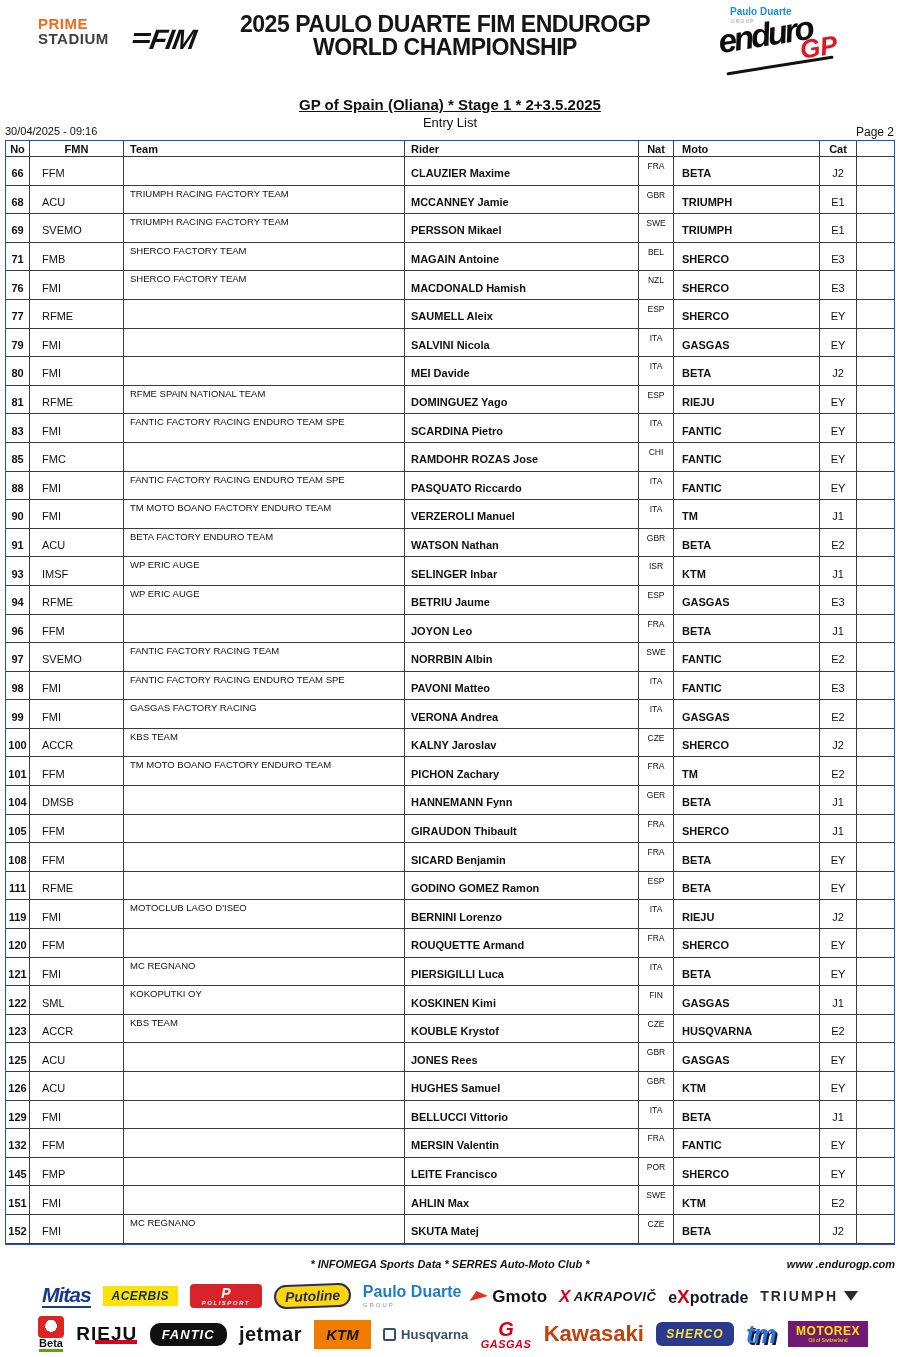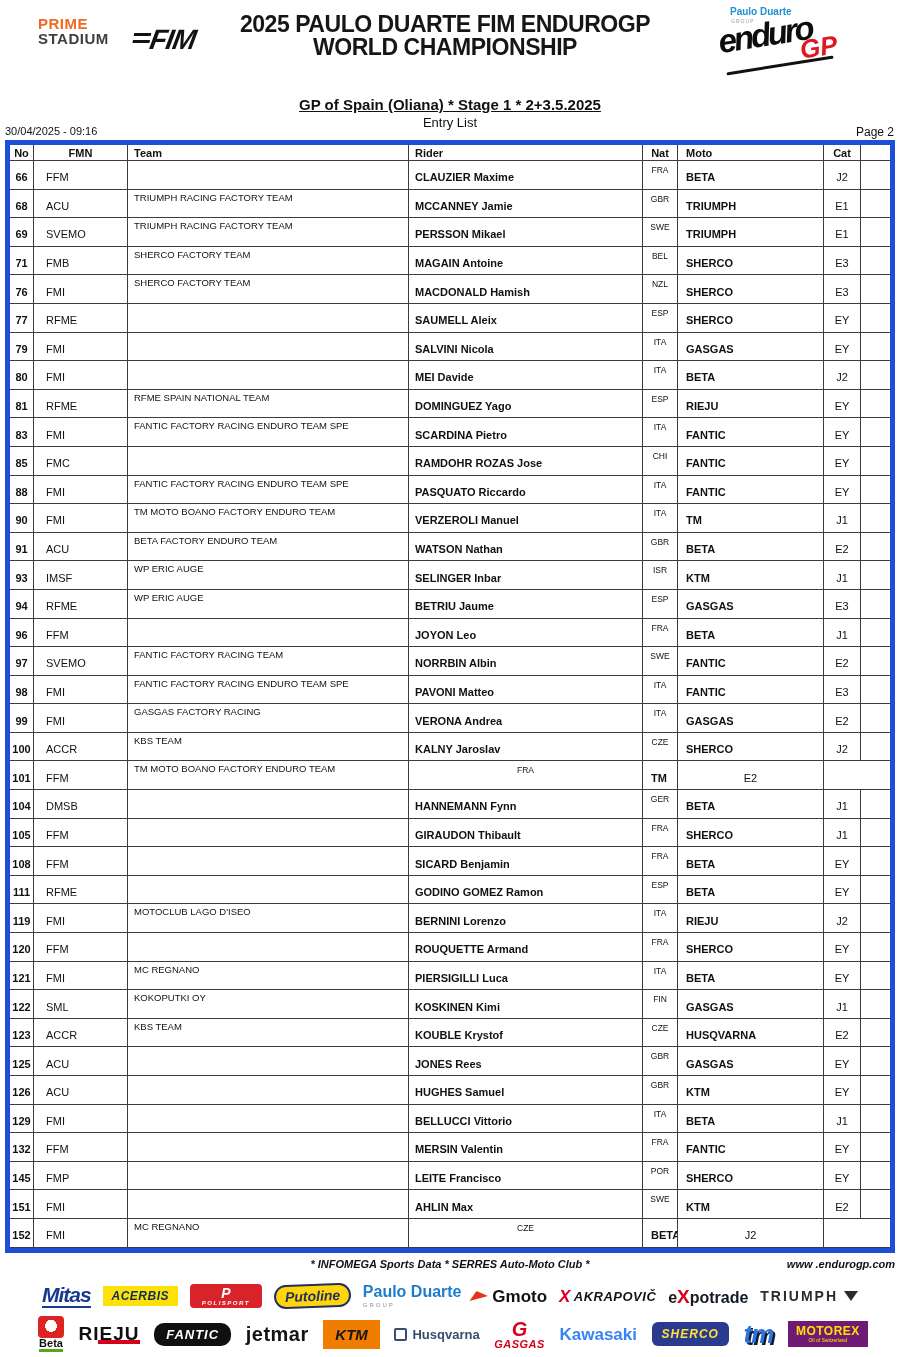--- a/index.html
+++ b/index.html
@@ -27,21 +27,21 @@
   .pd-swoosh{position:absolute;left:8px;top:60px;width:108px;height:3px;background:#111;
     border-radius:2px;transform:rotate(-9deg);}
 
   
   .subtitle{position:absolute;left:0;right:0;top:96px;text-align:center;font-weight:800;font-size:15px;text-decoration:underline;}
   .list-title{position:absolute;left:0;right:0;top:115px;text-align:center;font-weight:400;font-size:13px;}
   .meta-date{position:absolute;left:5px;top:125px;font-size:11px;}
   .meta-page{position:absolute;right:6px;top:125px;font-size:12px;}
 
   
-  .entry-table{position:absolute;left:5px;top:140px;width:890px;border:5px solid #1d4ed8;
+  .entry-table{position:absolute;left:5px;top:140px;width:890px;border:1px solid #1d4ed8;
     box-sizing:border-box;font-size:11px;}
   .trow{display:grid;grid-template-columns:24px 94px 281px 234px 35px 146px 37px 1fr;
     border-bottom:1px solid #3c3c3c;height:28.6px;box-sizing:border-box;}
   .trow.thead{height:16px;background:#fff;}
   .cell{display:flex;align-items:center;border-right:1px solid #3c3c3c;overflow:hidden;
     white-space:nowrap;box-sizing:border-box;}
   .cell:last-child{border-right:none;}
   .c-no{justify-content:center;font-weight:700;padding-top:5px;}
   .c-fmn{padding-left:12px;padding-top:5px;}
   .c-team{font-size:9.5px;align-items:flex-start;padding:2px 0 0 6px;text-align:right;}
@@ -98,21 +98,21 @@
   .s-fantic{background:#101010;border-radius:10px;padding:5px 12px;}
   .s-fantic .sp-line{color:#fff;font-style:italic;font-weight:900;font-size:13px;letter-spacing:1px;}
   .s-jetmar .sp-line{font-weight:900;font-size:20px;color:#141414;letter-spacing:.5px;}
   .s-ktm{background:#f07d00;padding:7px 12px;}
   .s-ktm .sp-line{font-style:italic;font-weight:900;font-size:15px;color:#161616;}
   .s-husqvarna .sp-line{font-weight:700;font-size:13px;color:#35506d;align-items:center;}
   .s-husqvarna .sp-line::before{content:"";width:9px;height:9px;border:2px solid #35506d;
     margin-right:5px;border-radius:2px;}
   .s-gasgas::before{content:"G";font-weight:900;font-size:20px;color:#d6001c;font-style:italic;line-height:1;}
   .s-gasgas .sp-line{font-weight:900;font-style:italic;font-size:11px;color:#d6001c;letter-spacing:.5px;}
-  .s-kawasaki .sp-line{font-weight:900;font-size:17px;color:#3b82f6;}
+  .s-kawasaki .sp-line{font-weight:900;font-size:22px;color:#c2410c;}
   .s-sherco{background:#2a3b8f;border-radius:6px;padding:6px 10px;}
   .s-sherco .sp-line{font-style:italic;font-weight:900;font-size:12px;color:#ffe13a;letter-spacing:1px;}
   .s-tm .sp-line{font-style:italic;font-weight:900;font-size:26px;color:#2f72d9;letter-spacing:-1px;
     text-shadow:2px 2px 0 #10172e;}
   .s-motorex{background:#701a75;padding:4px 8px;}
   .s-motorex .sp-line{font-weight:900;font-size:12px;color:#ffe100;letter-spacing:.5px;}
   .s-motorex .sp-sub{color:#ffe100;font-size:5px;margin-top:1px;}
 </style>
 </head>
 <body>
@@ -360,20 +360,21 @@
           <div class="cell c-rider">KALNY Jaroslav</div>
           <div class="cell c-nat">CZE</div>
           <div class="cell c-moto">SHERCO</div>
           <div class="cell c-cat">J2</div>
           <div class="cell c-extra"></div>
         </div>
         <div class="trow">
           <div class="cell c-no">101</div>
           <div class="cell c-fmn">FFM</div>
           <div class="cell c-team">TM MOTO BOANO FACTORY ENDURO TEAM</div>
+          <div class="cell c-rider">PICHON Zachary</div>
           <div class="cell c-nat">FRA</div>
           <div class="cell c-moto">TM</div>
           <div class="cell c-cat">E2</div>
           <div class="cell c-extra"></div>
         </div>
         <div class="trow">
           <div class="cell c-no">104</div>
           <div class="cell c-fmn">DMSB</div>
           <div class="cell c-team"></div>
           <div class="cell c-rider">HANNEMANN Fynn</div>
@@ -519,20 +520,21 @@
           <div class="cell c-rider">AHLIN Max</div>
           <div class="cell c-nat">SWE</div>
           <div class="cell c-moto">KTM</div>
           <div class="cell c-cat">E2</div>
           <div class="cell c-extra"></div>
         </div>
         <div class="trow">
           <div class="cell c-no">152</div>
           <div class="cell c-fmn">FMI</div>
           <div class="cell c-team">MC REGNANO</div>
+          <div class="cell c-rider">SKUTA Matej</div>
           <div class="cell c-nat">CZE</div>
           <div class="cell c-moto">BETA</div>
           <div class="cell c-cat">J2</div>
           <div class="cell c-extra"></div>
         </div>
       </div>
   </div>
 
   <div class="footer-credits">* INFOMEGA Sports Data * SERRES Auto-Moto Club *</div>
   <div class="footer-site">www .endurogp.com</div>

